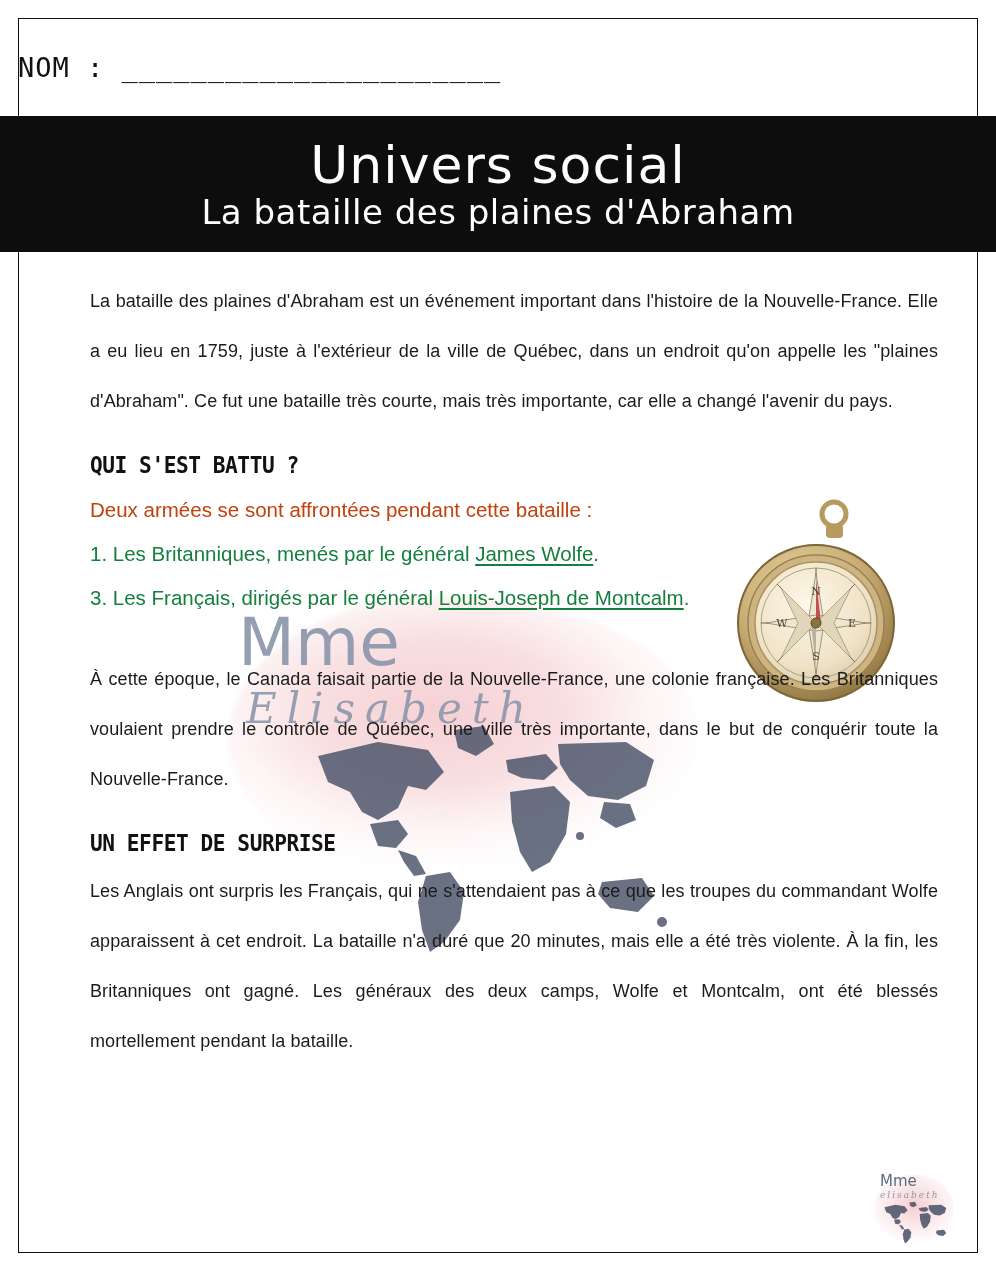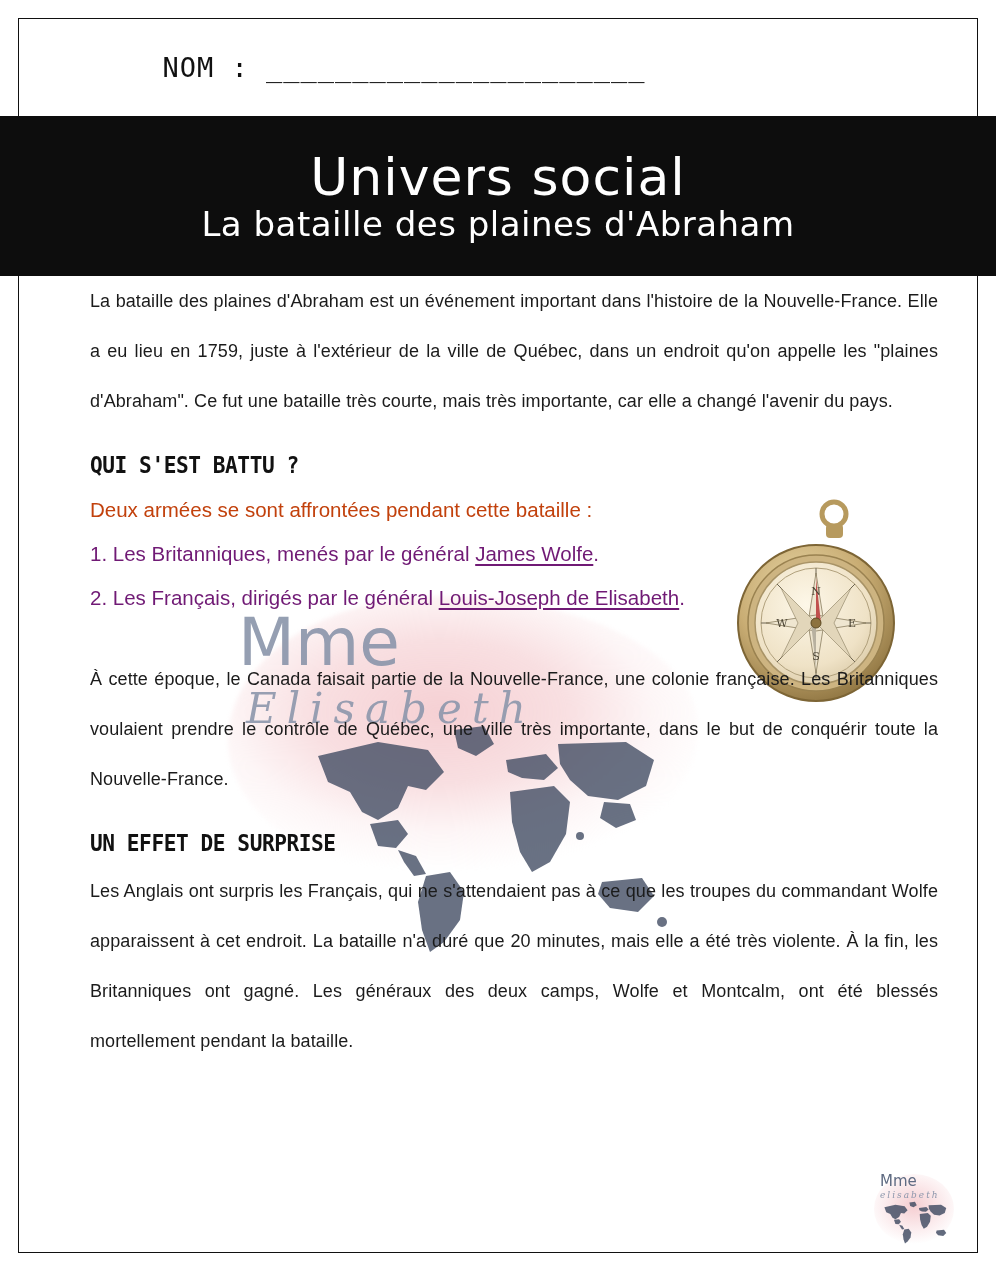--- a/index.html
+++ b/index.html
@@ -34,38 +34,37 @@
 
   
   .nom-row {
     position: absolute;
     left: 18px;
     top: 18px;
     width: 772px;
     height: 99px;
     display: flex;
     align-items: center;
-    justify-content: center;
     box-sizing: border-box;
   }
   .nom-text {
     font-family: "DejaVu Sans Mono", monospace;
     font-size: 27px;
     letter-spacing: 1px;
     color: #111;
     white-space: pre;
   }
 
   
   .title-band {
     position: absolute;
     left: 0;
     top: 116px;
     width: 996px;
-    height: 160px;
+    height: 136px;
     background: #0d0d0d;
     color: #ffffff;
     display: flex;
     flex-direction: column;
     align-items: center;
     justify-content: center;
   }
   .title-main {
     font-family: "DejaVu Sans", sans-serif;
     font-size: 52px;
@@ -114,21 +113,21 @@
 
   .simple-line {
     font-size: 20.5px;
     line-height: 44px;
     color: #c2410c;
   }
 
   .list-line {
     font-size: 20.5px;
     line-height: 44px;
-    color: #701a75;
+    color: #15803d;
   }
   .underline {
     text-decoration: underline;
     text-underline-offset: 3px;
   }
 
   
   .compass {
     position: absolute;
     left: 716px;
@@ -339,21 +338,21 @@
 
     <h2 class="section-head">QUI S'EST BATTU ?</h2>
 
     <div class="simple-line">Deux armées se sont affrontées pendant cette bataille :</div>
 
     <div class="list-line">
       <span>1. Les Britanniques, menés par le général </span><span class="underline">James Wolfe</span><span>.</span>
     </div>
 
     <div class="list-line">
-      <span>2. Les Français, dirigés par le général </span><span class="underline">Louis-Joseph de Elisabeth</span><span>.</span>
+      <span>3. Les Français, dirigés par le général </span><span class="underline">Louis-Joseph de Montcalm</span><span>.</span>
     </div>
 
     <div class="spacer-34"></div>
 
     <p class="body-text">À cette époque, le Canada faisait partie de la Nouvelle-France, une colonie française. Les Britanniques voulaient prendre le contrôle de Québec, une ville très importante, dans le but de conquérir toute la Nouvelle-France.</p>
 
     <h2 class="section-head">UN EFFET DE SURPRISE</h2>
 
 
     <p class="body-text">Les Anglais ont surpris les Français, qui ne s'attendaient pas à ce que les troupes du commandant Wolfe apparaissent à cet endroit. La bataille n'a duré que 20 minutes, mais elle a été très violente. À la fin, les Britanniques ont gagné. Les généraux des deux camps, Wolfe et Montcalm, ont été blessés mortellement pendant la bataille.</p>

